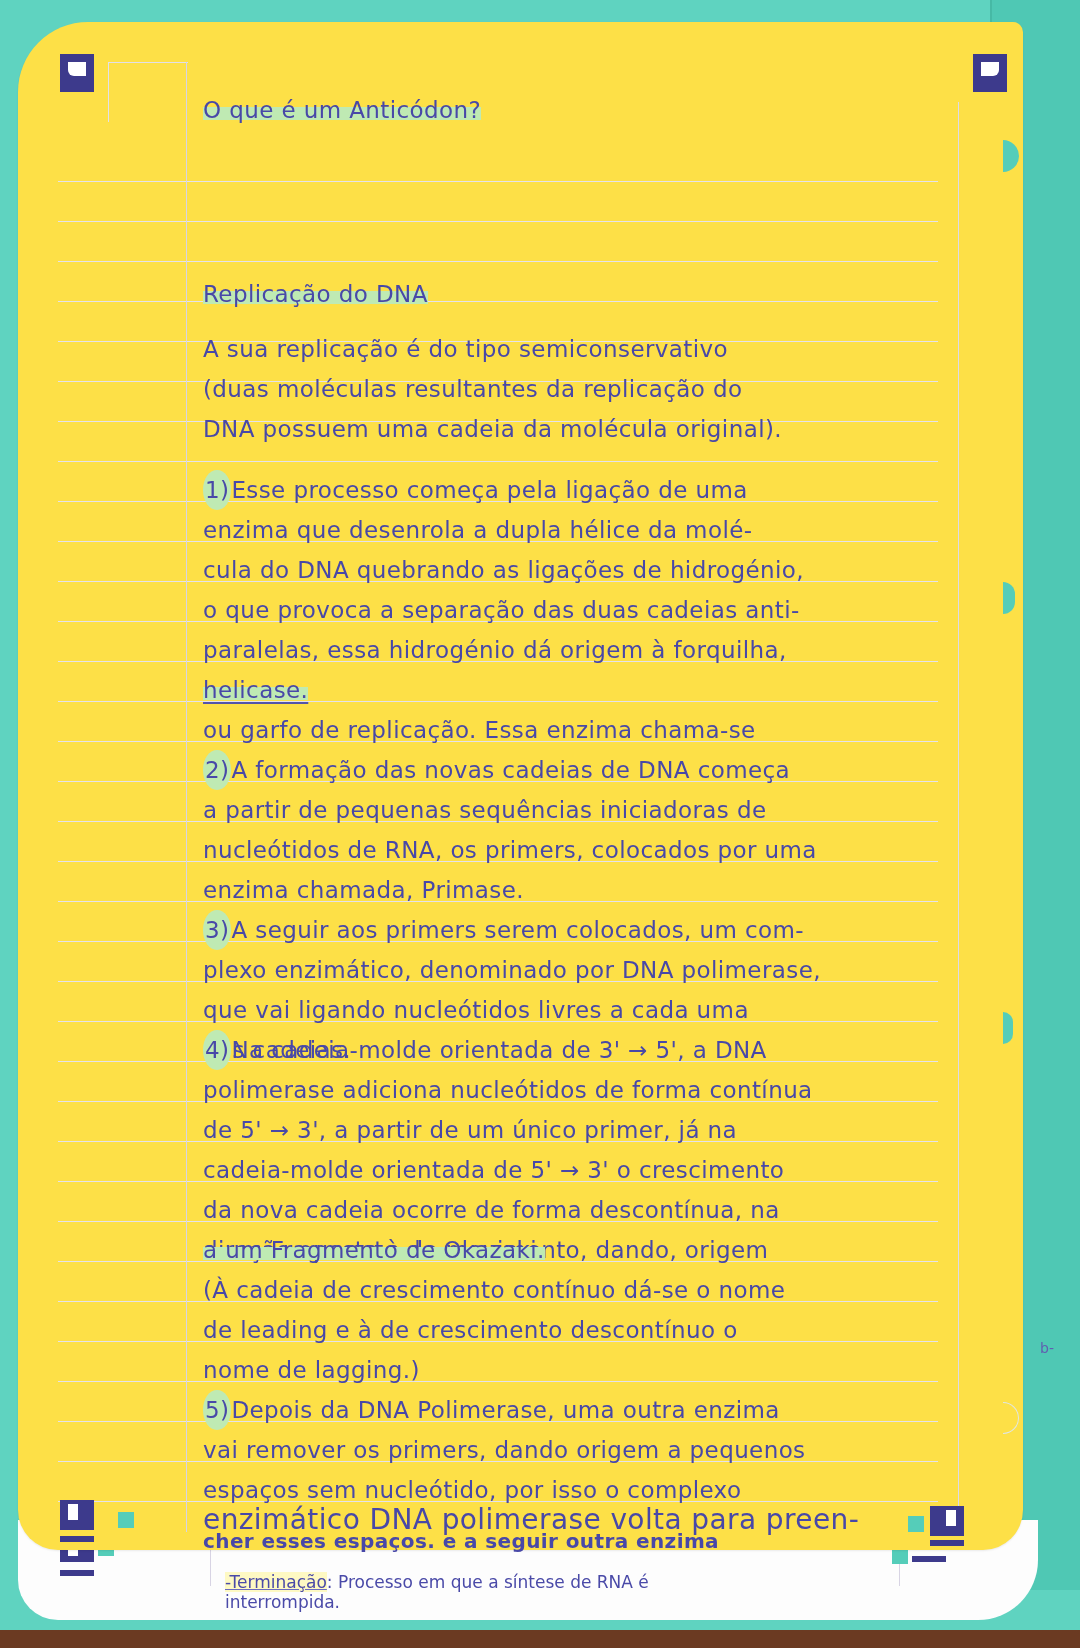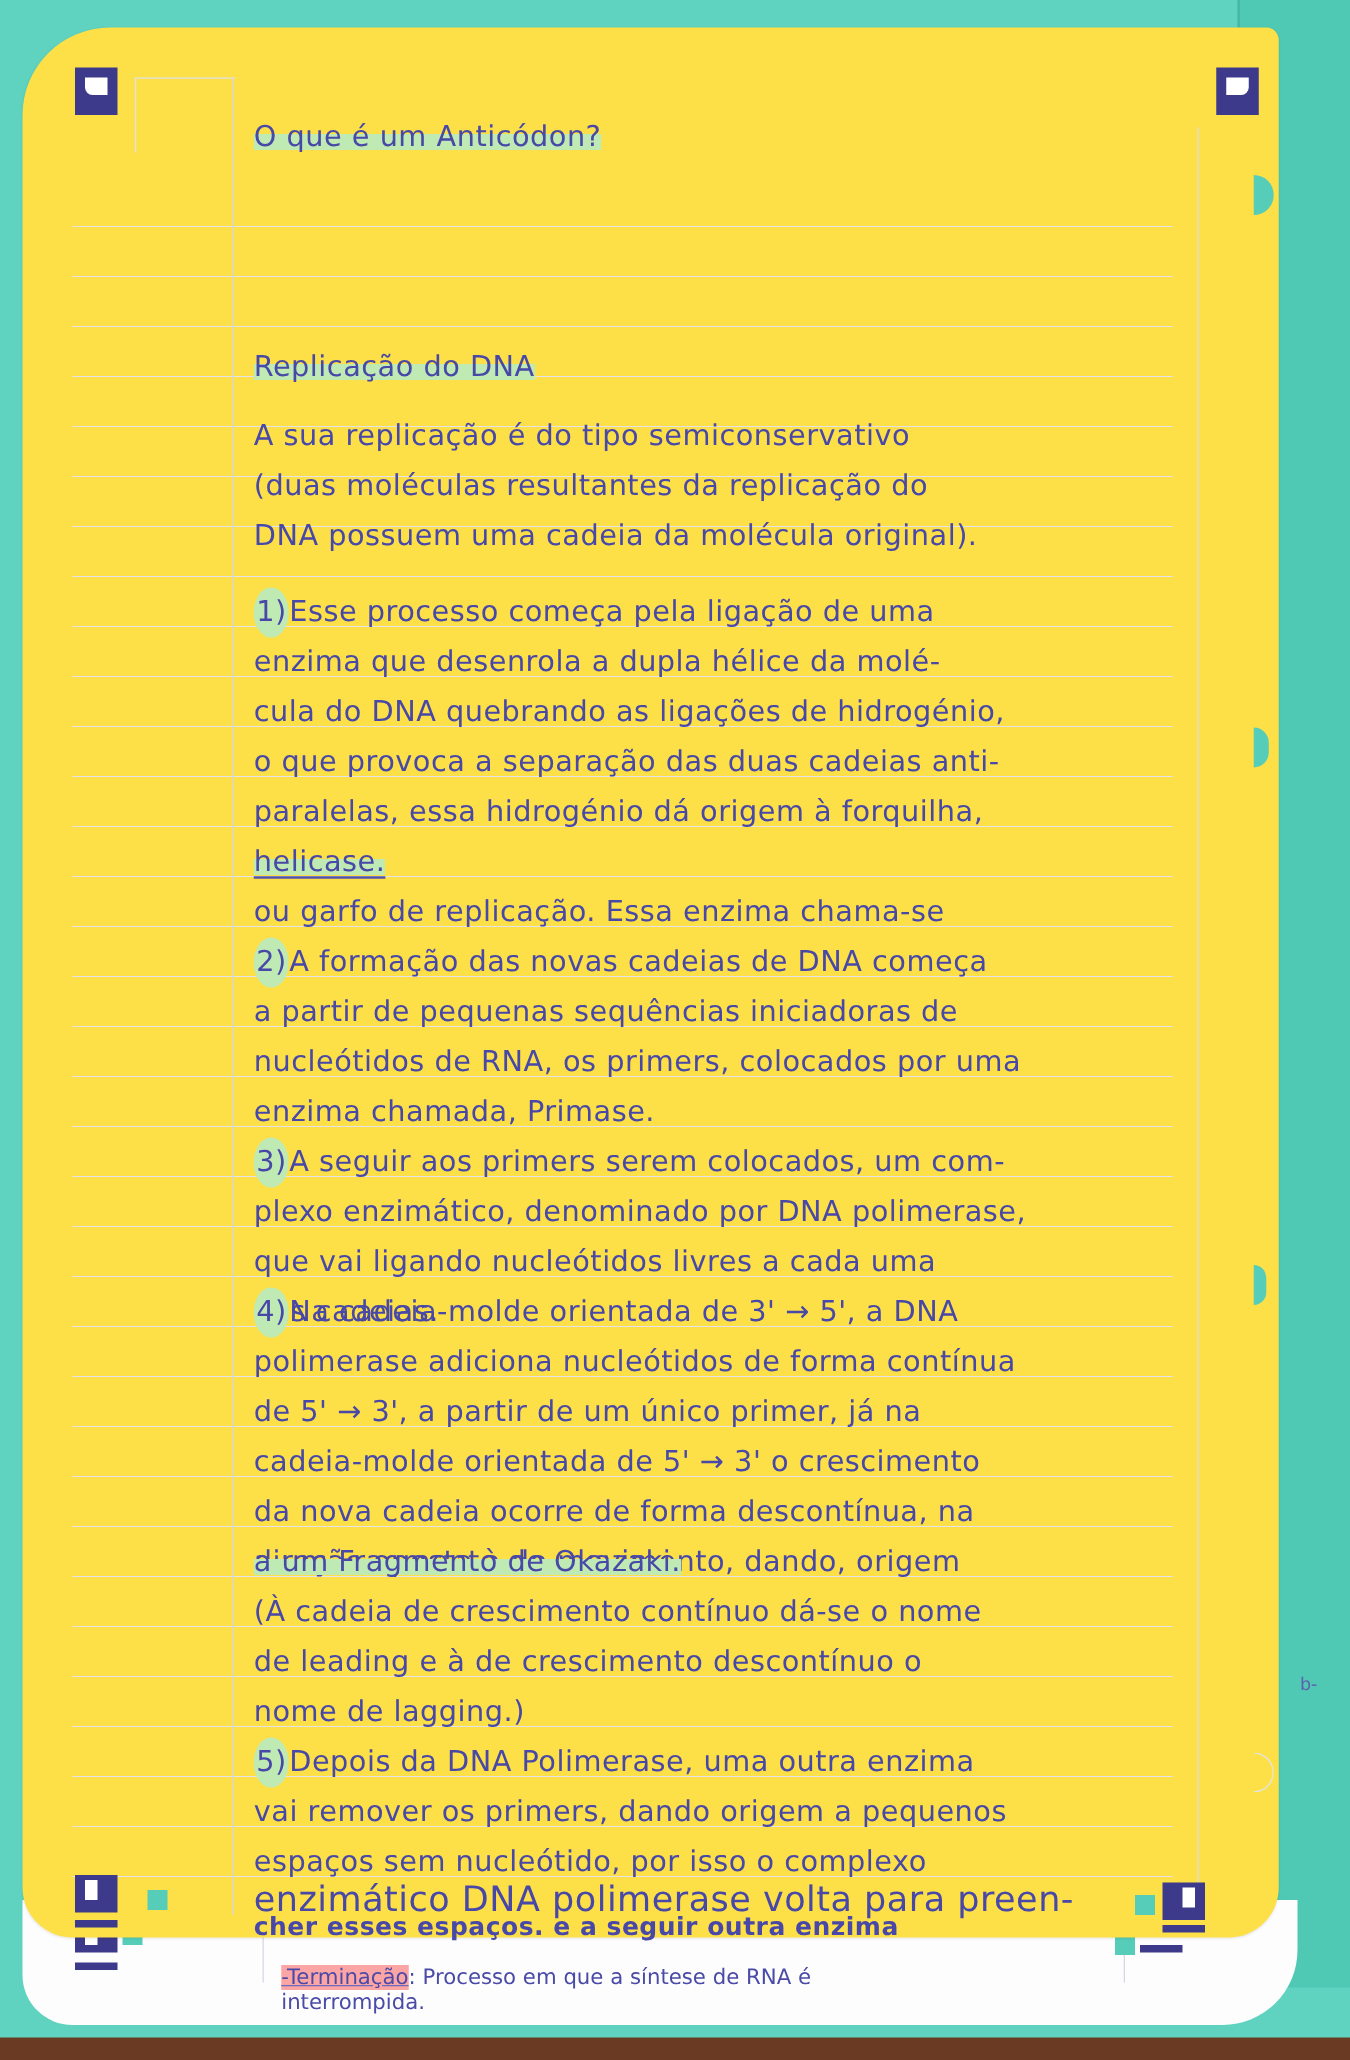--- a/index.html
+++ b/index.html
@@ -29,21 +29,21 @@
       position: absolute; left: 210px; top: 1540px; width: 690px; height: 46px;
       border-left: 1px solid #d8d4e4;
       border-right: 1px solid #d8d4e4;
       border-top: 1px solid #e2e0ea;
     }
     .under-text {
       position: absolute; left: 225px; top: 1572px; width: 700px;
       font-size: 17px; color: #4a4aa8; line-height: 20px;
       font-family: "DejaVu Sans", sans-serif;
     }
-    .under-text .hl-term { background: #fca5a5; text-decoration: underline; text-decoration-color: #6b6bc0; }
+    .under-text .hl-term { background: #fef9c3; text-decoration: underline; text-decoration-color: #6b6bc0; }
     
     .page {
       position: absolute; left: 18px; top: 22px; width: 1005px; height: 1528px;
       background: #fde047;
       border-radius: 70px 10px 40px 40px;
       box-shadow: 0 1px 2px rgba(0,0,0,0.08);
       overflow: hidden;
     }
     .ruled {
       position: absolute; left: 40px; top: 120px; width: 880px; height: 1390px;

